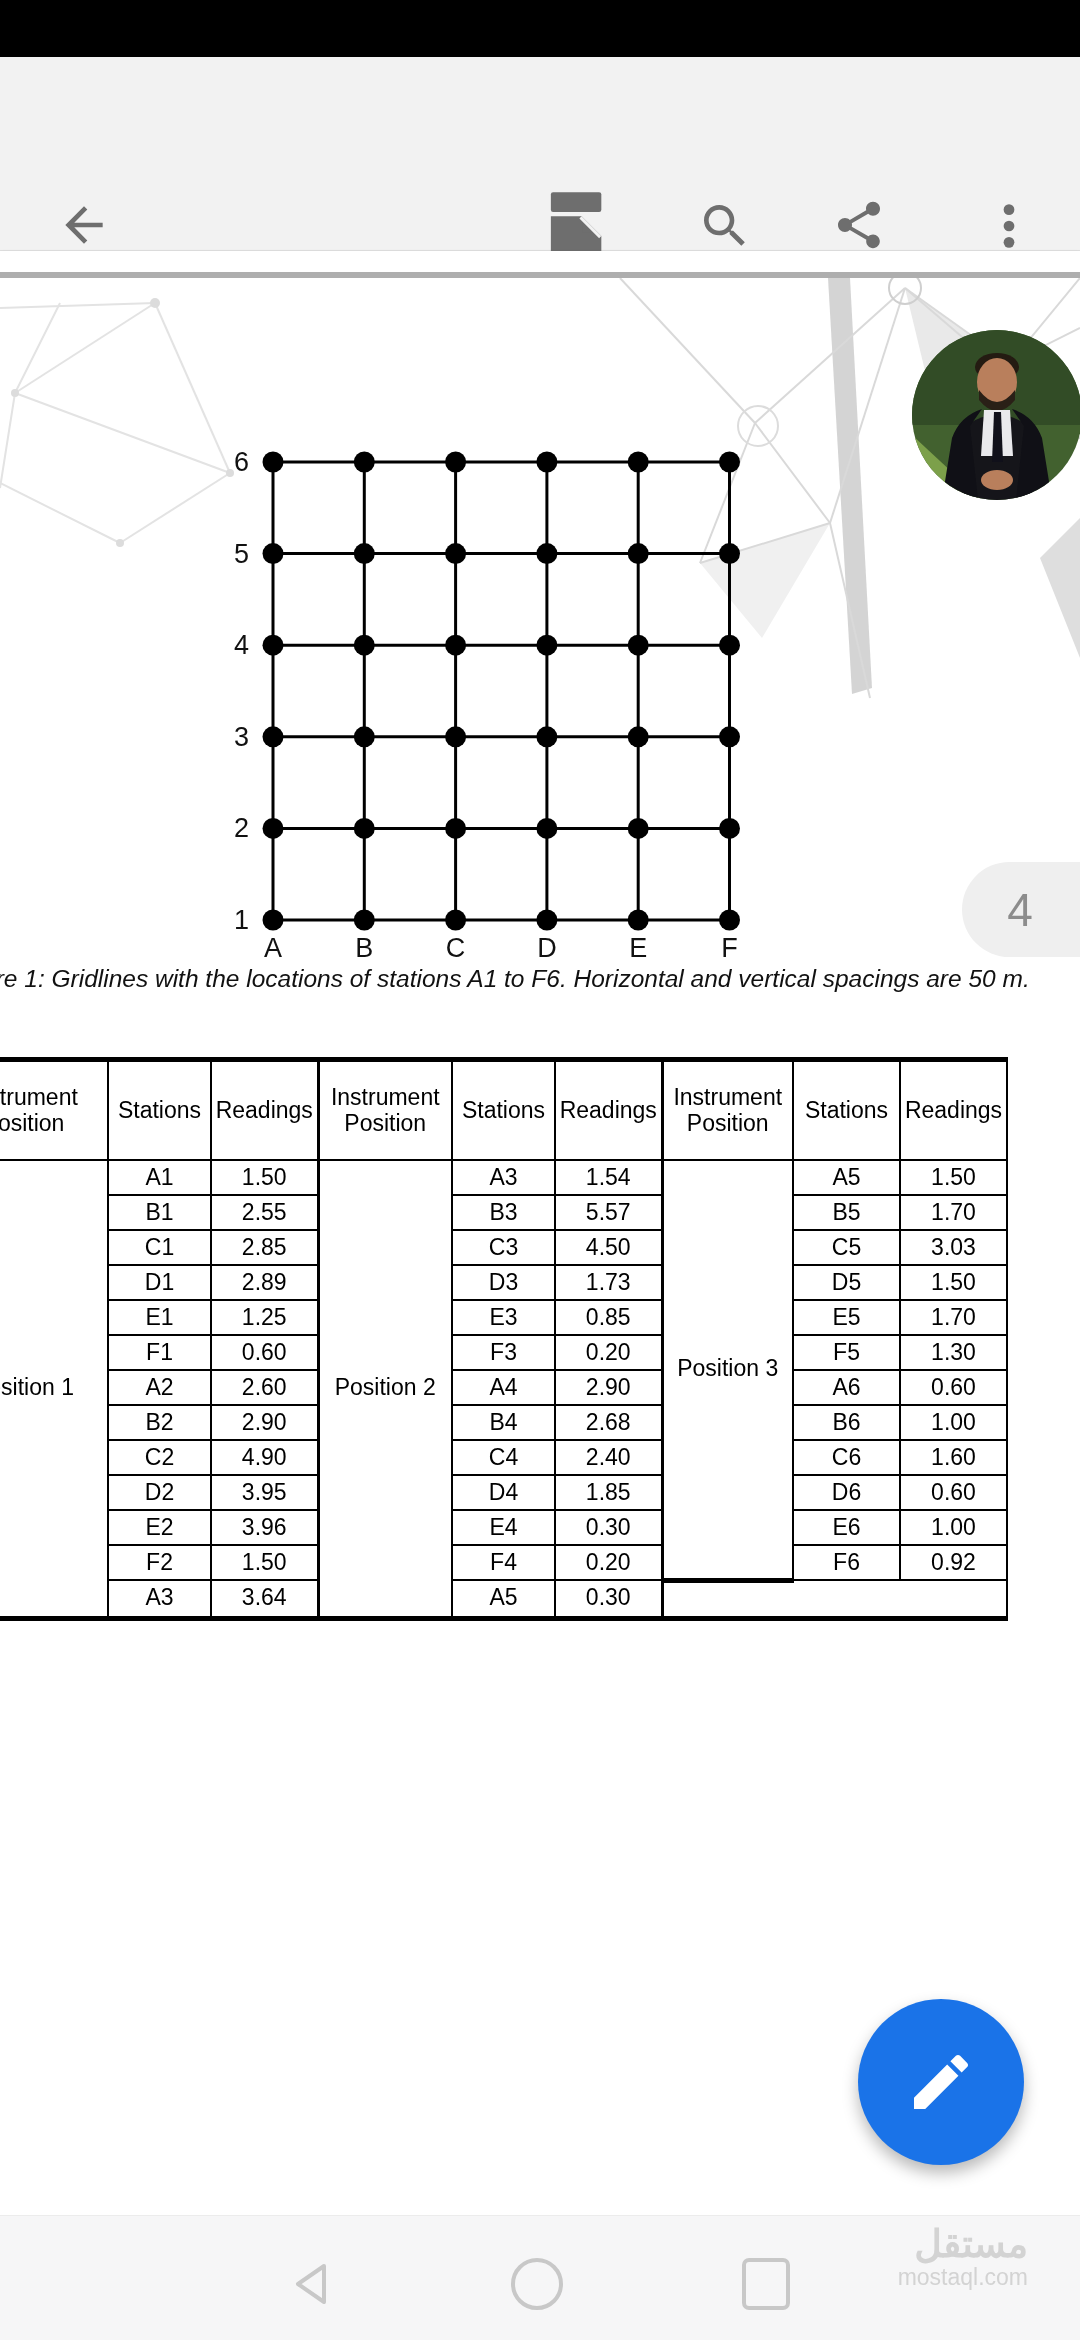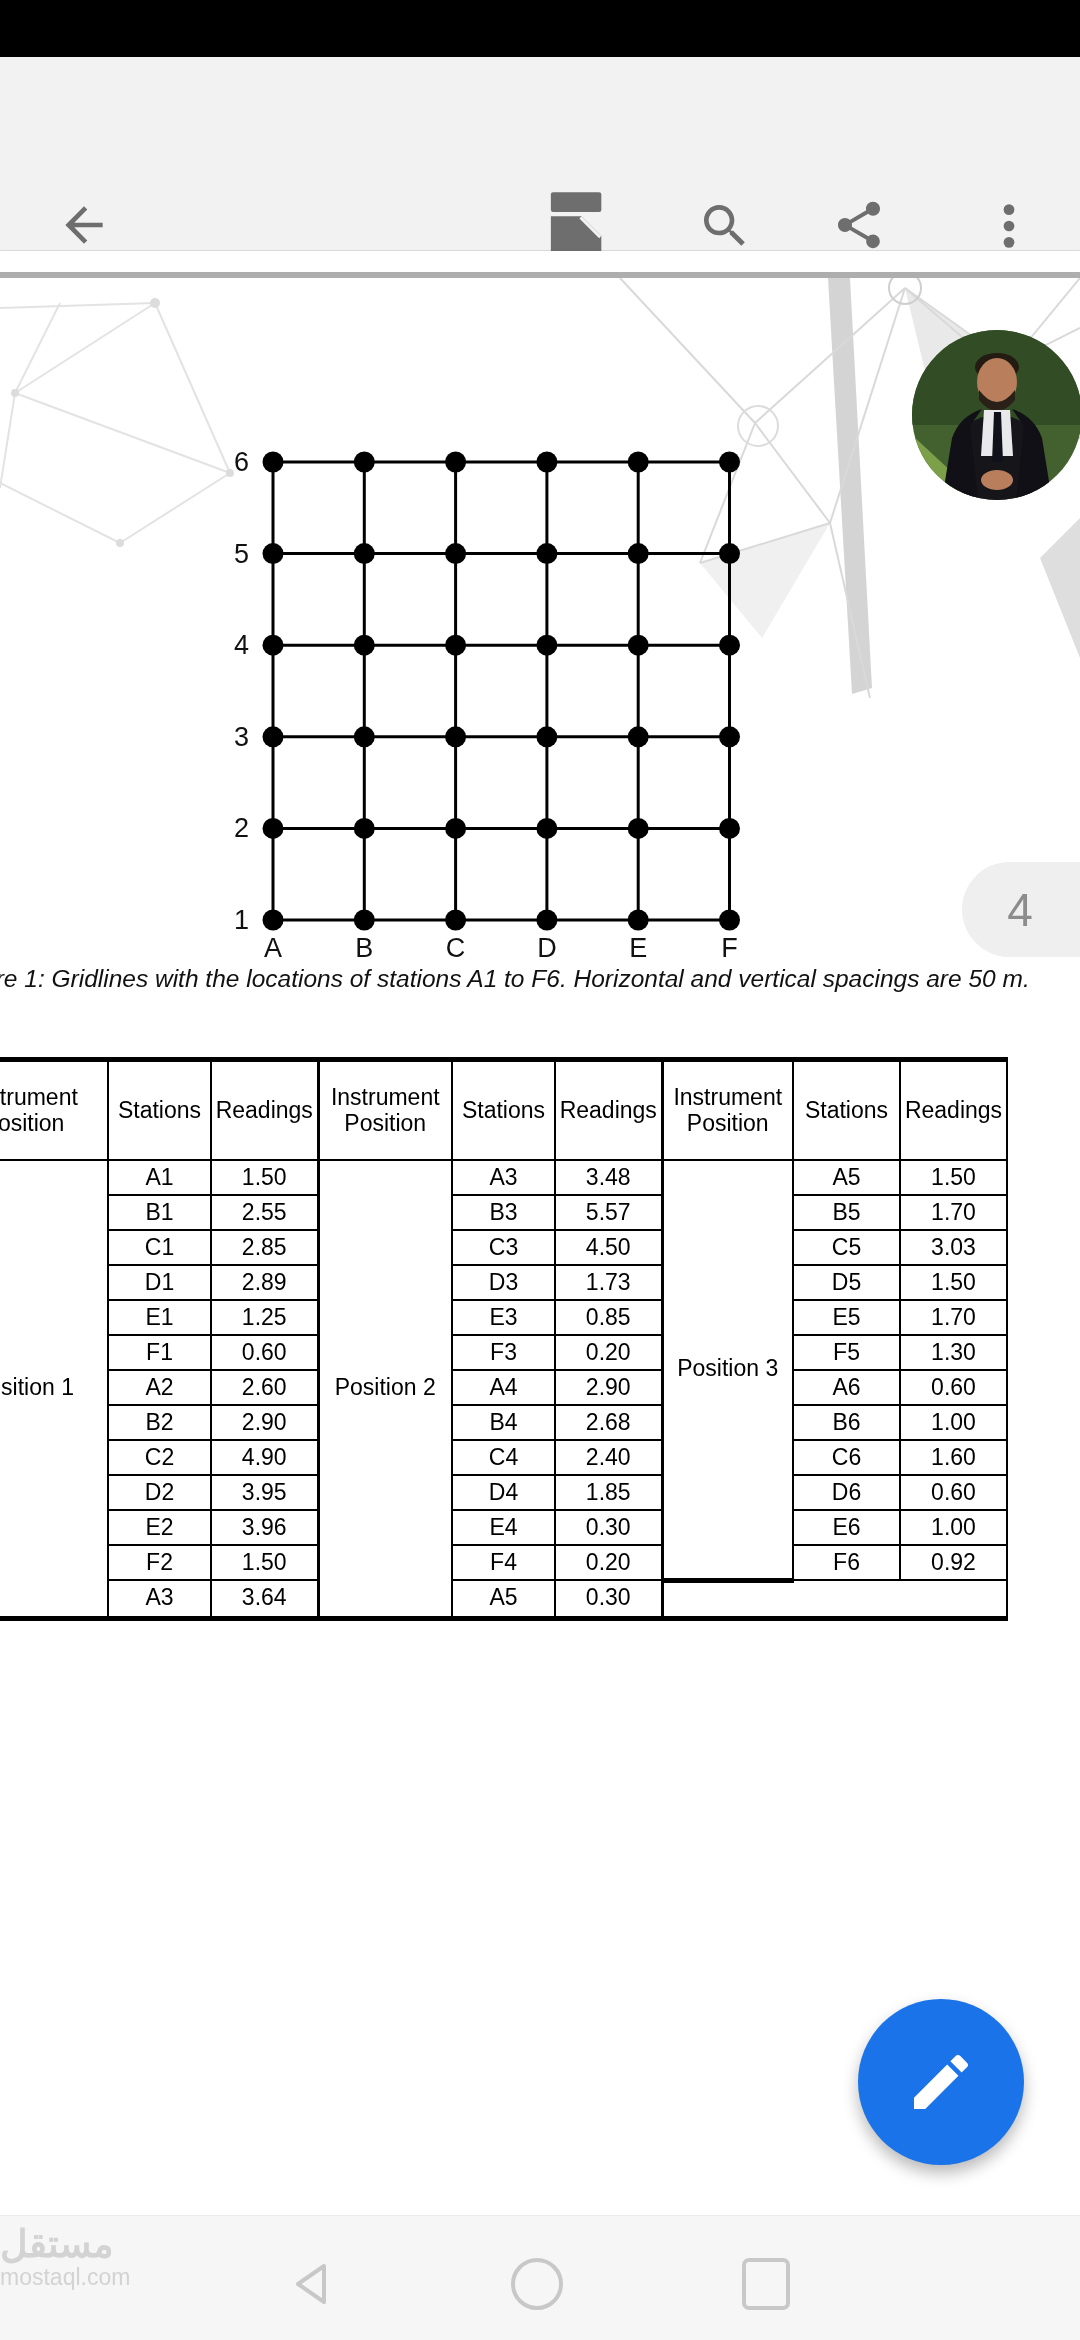--- a/index.html
+++ b/index.html
@@ -53,21 +53,21 @@
   
   .fab{position:absolute;left:858px;top:1999px;width:166px;height:166px;border-radius:50%;
        background:var(--fab,#1a73e8);display:flex;align-items:center;justify-content:center;
        box-shadow:0 8px 16px rgba(0,0,0,.28);}
   .fab svg{width:72px;height:72px;}
 
   
   .navbar{position:absolute;left:0;top:2215px;width:1080px;height:125px;background:#f6f6f7;
           border-top:1px solid #ececec;}
   .nav-icon{position:absolute;}
-  .watermark{position:absolute;left:0;top:8px;width:1028px;text-align:left;color:#d3d3d3;
+  .watermark{position:absolute;left:0;top:8px;width:1028px;text-align:right;color:#d3d3d3;
              pointer-events:none;}
   .watermark .ar{font-size:38px;line-height:40px;font-weight:bold;}
   .watermark .la{font-size:23px;line-height:26px;}
 </style>
 </head>
 <body>
 
 <div class="screen">
 
   <div class="status-bar"></div>
@@ -261,21 +261,21 @@
             <th>Readings</th>
           </tr>
         </thead>
       <tbody>
           <tr>
             <td class="bb instr" rowspan="13">Position 1</td>
             <td>A1</td>
             <td>1.50</td>
             <td class="gsep bb instr" rowspan="13">Position 2</td>
             <td>A3</td>
-            <td>3.48</td>
+            <td>1.54</td>
             <td class="gsep bb instr" rowspan="12">Position 3</td>
             <td>A5</td>
             <td>1.50</td>
           </tr>
           <tr>
             <td>B1</td>
             <td>2.55</td>
             <td>B3</td>
             <td>5.57</td>
             <td>B5</td>

